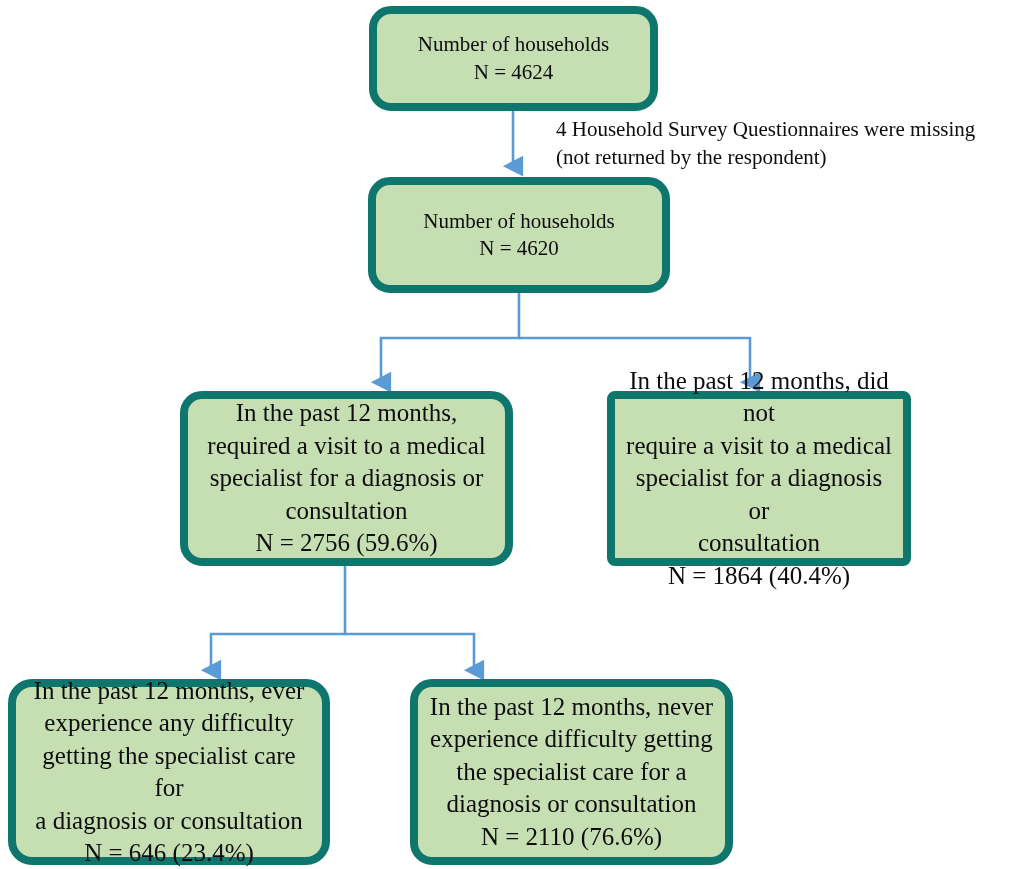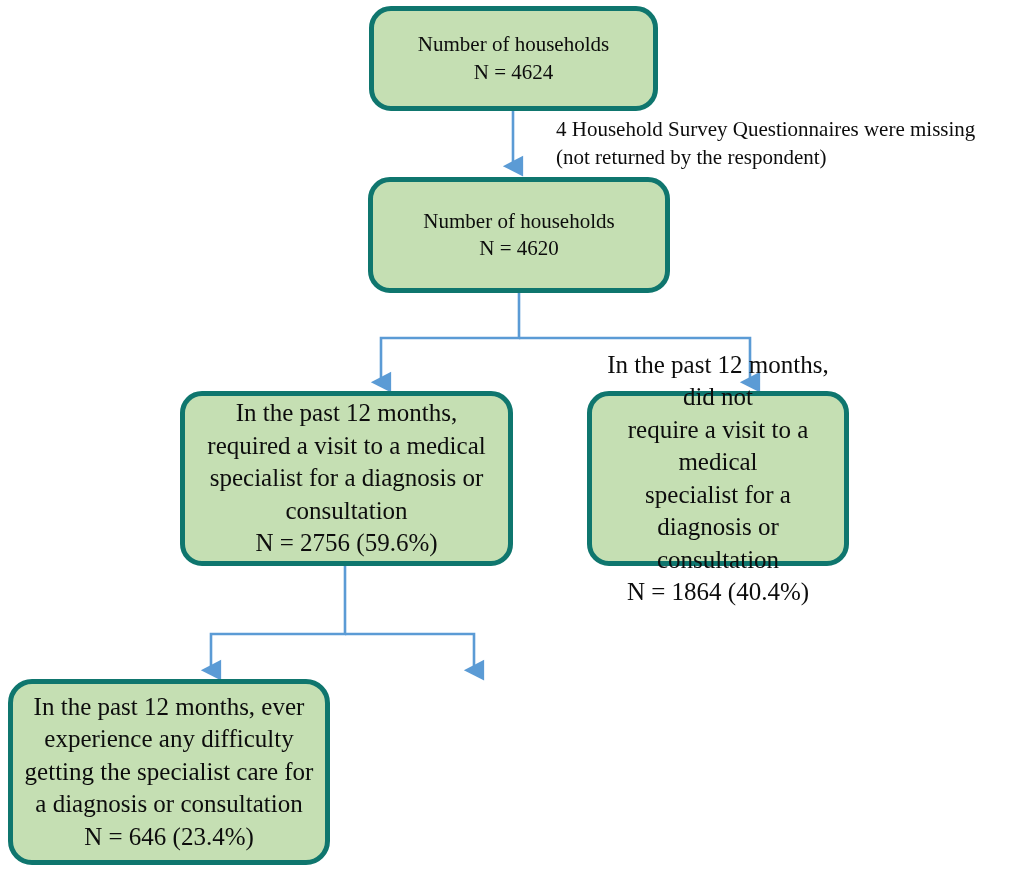--- a/index.html
+++ b/index.html
@@ -22,40 +22,40 @@
     left: 0;
     top: 0;
     width: 1024px;
     height: 869px;
     pointer-events: none;
   }
   .node-box {
     position: absolute;
     box-sizing: border-box;
     background: #c5dfb3;
-    border: 5px solid #0f766e;
+    border: 8px solid #0f766e;
     border-radius: 22px;
     display: flex;
     align-items: center;
     justify-content: center;
     text-align: center;
     color: #0d0d0d;
     line-height: 1.30;
     padding: 4px 10px;
     z-index: 2;
   }
   .node-text {
     display: block;
     white-space: pre-line;
     font-size: 25px;
   }
   #node-households-initial { left: 369px;  top: 6px;   width: 289px; height: 105px; }
   #node-households-valid   { left: 368px;  top: 177px; width: 302px; height: 116px; }
   #node-required-visit     { left: 180px;  top: 391px; width: 333px; height: 175px; }
-  #node-not-required-visit { left: 587px;  top: 391px; width: 262px; height: 175px; }
+  #node-not-required-visit { left: 607px;  top: 391px; width: 304px; height: 175px; border-radius: 8px; }
   #node-difficulty-ever    { left: 8px;    top: 679px; width: 322px; height: 186px; border-radius: 24px; }
   #node-difficulty-never   { left: 410px;  top: 679px; width: 323px; height: 186px; }
 
   #node-households-initial .node-text,
   #node-households-valid .node-text { font-size: 21px; }
 
   .annotation {
     position: absolute;
     color: #0d0d0d;
     font-size: 21px;
@@ -129,17 +129,24 @@
   </div>
 
   <div class="node-box" id="node-difficulty-ever">
     <span class="node-text">In the past 12 months, ever
 experience any difficulty
 getting the specialist care for
 a diagnosis or consultation
 N = 646 (23.4%)</span>
   </div>
 
+  <div class="node-box" id="node-difficulty-never">
+    <span class="node-text">In the past 12 months, never
+experience difficulty getting
+the specialist care for a
+diagnosis or consultation
+N = 2110 (76.6%)</span>
+  </div>
 
   <div class="annotation" id="annotation-missing-questionnaires">4 Household Survey Questionnaires were missing
 (not returned by the respondent)</div>
 
 </div>
 
 </body></html>

